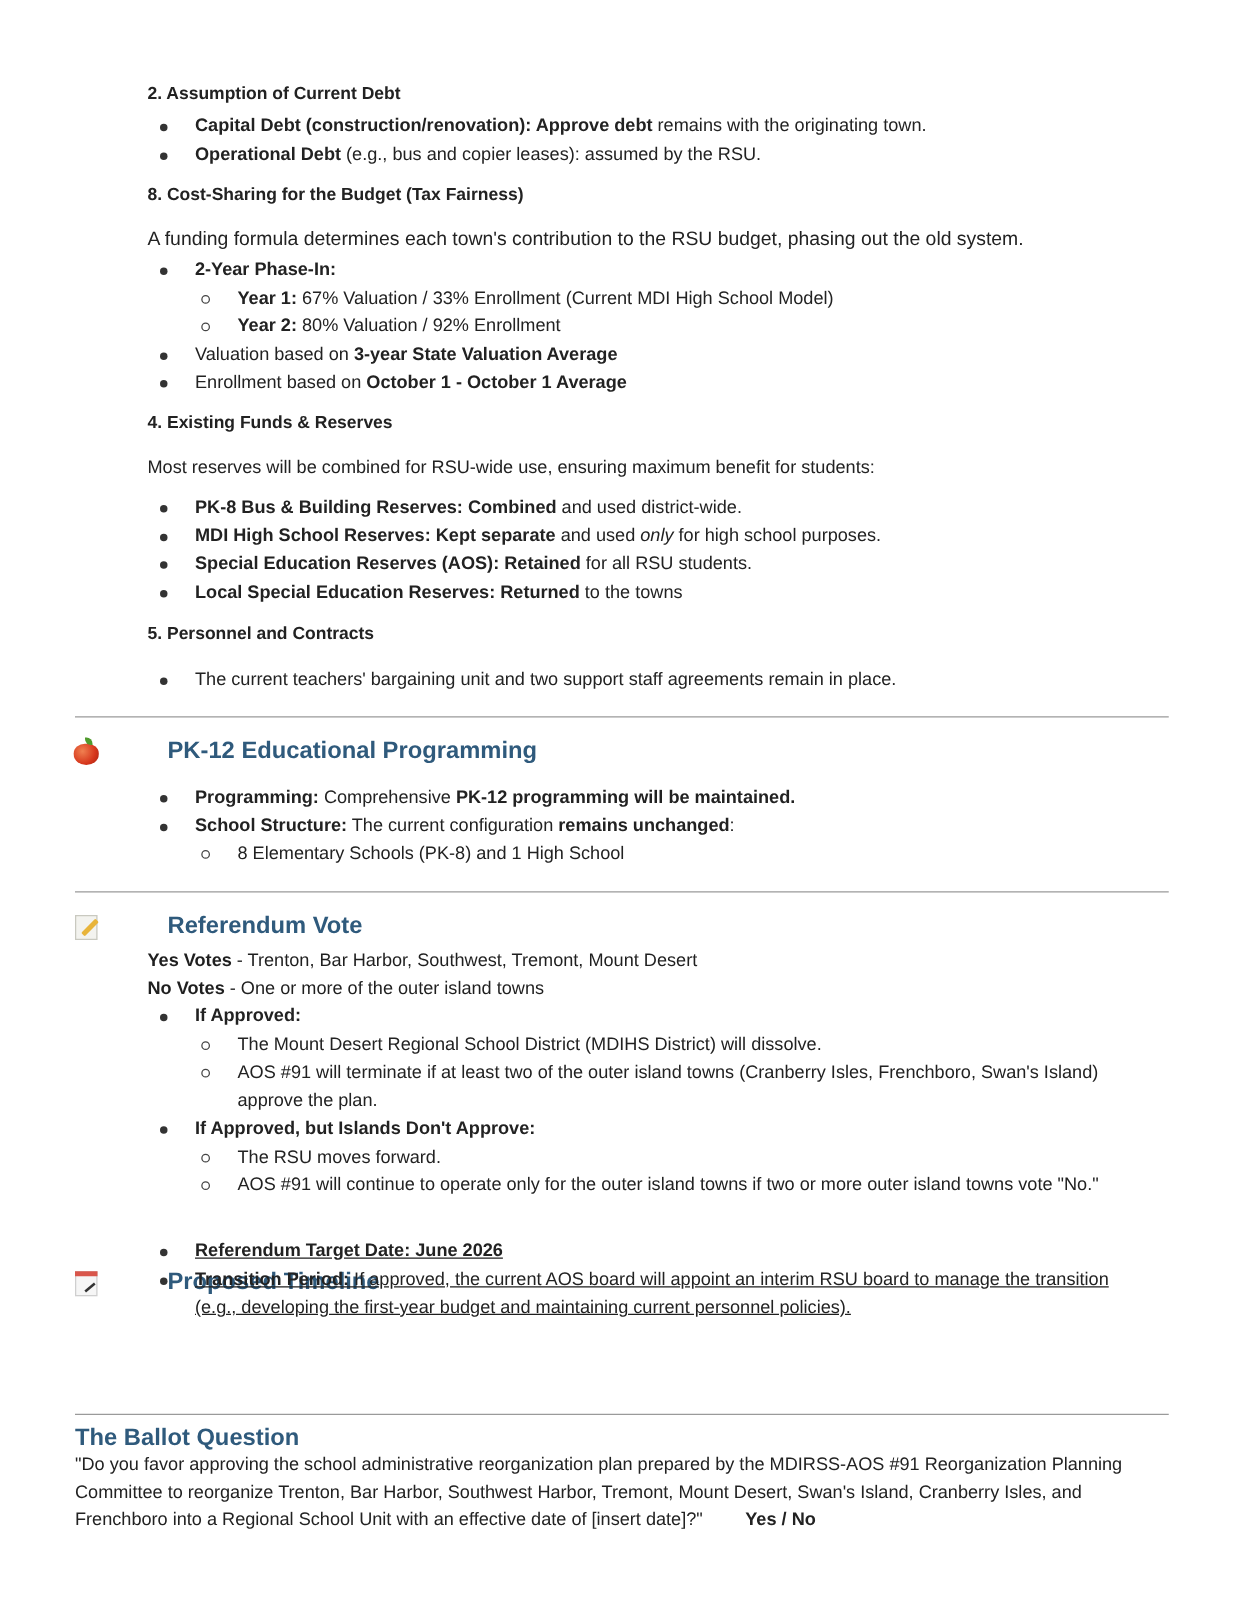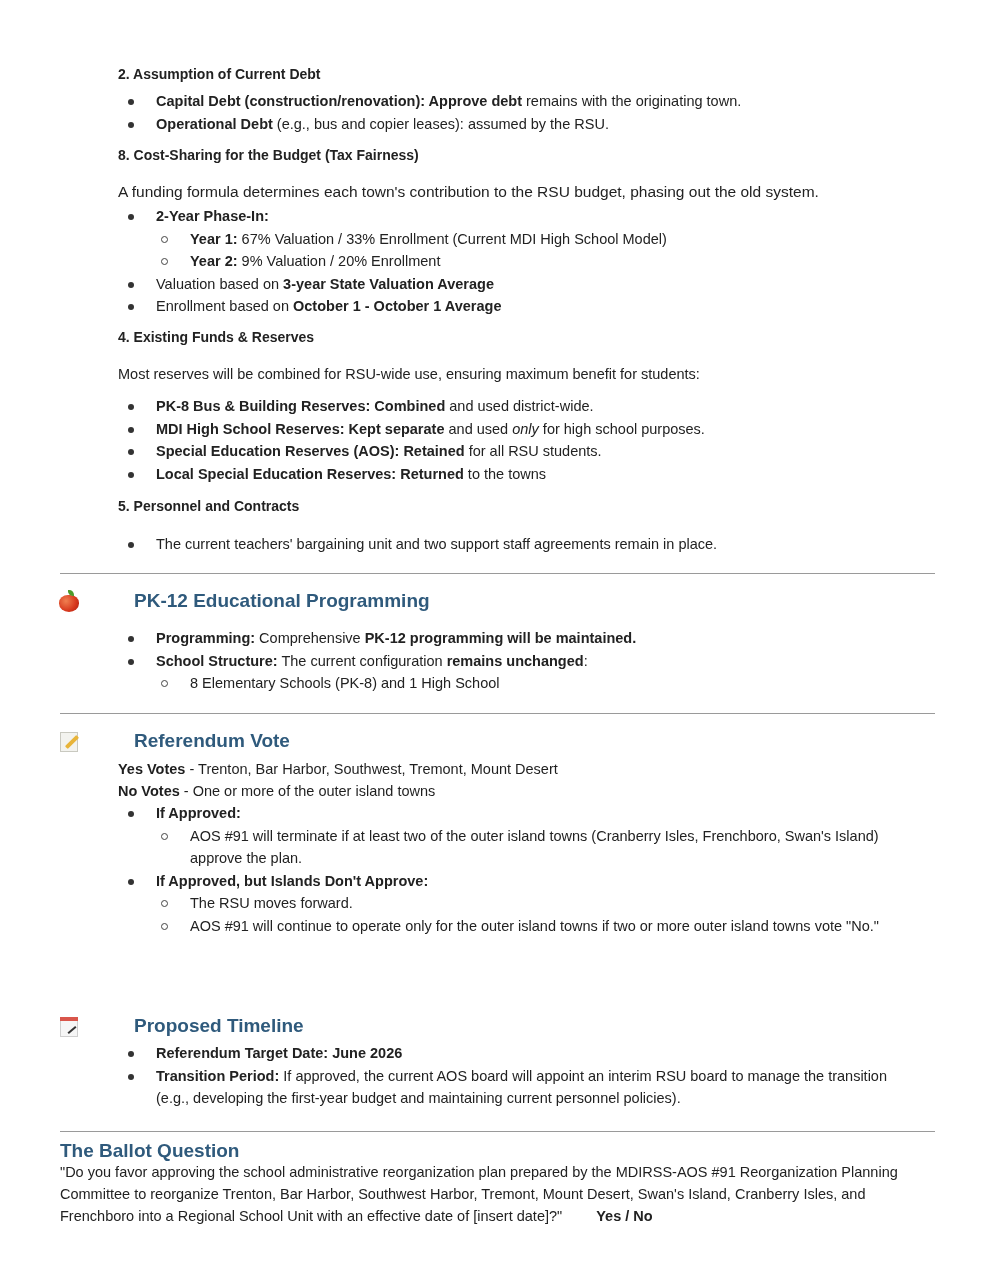--- a/index.html
+++ b/index.html
@@ -48,21 +48,21 @@
   <ul class="abs" style="left:118px; top:90px; width:820px;">
     <li class="b1"><b>Capital Debt (construction/renovation): Approve debt</b><span> remains with the originating town.</span></li>
     <li class="b1"><b>Operational Debt</b><span> (e.g., bus and copier leases): assumed by the RSU.</span></li>
   </ul>
 
   <h2 class="num abs" style="left:118px; top:147px;">8. Cost-Sharing for the Budget (Tax Fairness)</h2>
   <div class="para abs" style="left:118px; top:183px; width:830px;">A funding formula determines each town's contribution to the RSU budget, phasing out the old system.</div>
   <ul class="abs" style="left:118px; top:205px; width:820px;">
     <li class="b1"><b>2-Year Phase-In:</b></li>
     <li class="b2"><b>Year 1:</b><span> 67% Valuation / 33% Enrollment (Current MDI High School Model)</span></li>
-    <li class="b2"><b>Year 2:</b><span> 9% Valuation / 20% Enrollment</span></li>
+    <li class="b2"><b>Year 2:</b><span> 80% Valuation / 92% Enrollment</span></li>
     <li class="b1"><span>Valuation based on </span><b>3-year State Valuation Average</b></li>
     <li class="b1"><span>Enrollment based on </span><b>October 1 - October 1 Average</b></li>
   </ul>
 
   <h2 class="num abs" style="left:118px; top:329px;">4. Existing Funds &amp; Reserves</h2>
   <div class="small-para abs" style="left:118px; top:366px; width:830px;">Most reserves will be combined for RSU-wide use, ensuring maximum benefit for students:</div>
   <ul class="abs" style="left:118px; top:395px; width:820px;">
     <li class="b1"><b>PK-8 Bus &amp; Building Reserves: Combined</b><span> and used district-wide.</span></li>
     <li class="b1"><b>MDI High School Reserves: Kept separate</b><span> and used </span><i>only</i><span> for high school purposes.</span></li>
     <li class="b1"><b>Special Education Reserves (AOS): Retained</b><span> for all RSU students.</span></li>
@@ -96,36 +96,37 @@
         <span class="paper"></span>
         <span class="pencil"></span>
       </span>
     <span>Referendum Vote</span>
   </h3>
   <div class="abs" style="left:118px; top:758px; width:820px;">
     <div style="font-size:14.5px; line-height:22px;"><b>Yes Votes</b><span> - Trenton, Bar Harbor, Southwest, Tremont, Mount Desert</span></div>
     <div style="font-size:14.5px; line-height:22px;"><b>No Votes</b><span> - One or more of the outer island towns</span></div>
     <ul>
       <li class="b1"><b>If Approved:</b></li>
+      <li class="b2">The Mount Desert Regional School District (MDIHS District) will dissolve.</li>
       <li class="b2" style="padding-right:30px;">AOS #91 will terminate if at least two of the outer island towns (Cranberry Isles, Frenchboro, Swan's Island) approve the plan.</li>
       <li class="b1"><b>If Approved, but Islands Don't Approve:</b></li>
       <li class="b2">The RSU moves forward.</li>
       <li class="b2" style="padding-right:10px;">AOS #91 will continue to operate only for the outer island towns if two or more outer island towns vote "No."</li>
     </ul>
   </div>
 
   <h3 class="blue-h abs" style="left:58px; top:1015px;">
     <span class="icon cal">
         <span class="paper"></span>
         <span class="top"></span>
         <span class="pen"></span>
       </span>
     <span>Proposed Timeline</span>
   </h3>
-  <ul class="abs" style="left:118px; top:1042px; width:800px;">
+  <ul class="abs" style="left:118px; top:990px; width:800px;text-decoration:underline;">
     <li class="b1"><b>Referendum Target Date: June 2026</b></li>
     <li class="b1"><b>Transition Period:</b><span> If approved, the current AOS board will appoint an interim RSU board to manage the transition (e.g., developing the first-year budget and maintaining current personnel policies).</span></li>
   </ul>
 
   <div class="hr" style="top:1131px;"></div>
 
   <h3 class="blue-h abs" style="left:60px; top:1140px;">The Ballot Question</h3>
   <div class="abs" style="left:60px; top:1161px; width:880px; font-size:14.5px; line-height:22px; color:#222;">
     <span>"Do you favor approving the school administrative reorganization plan prepared by the MDIRSS-AOS #91 Reorganization Planning Committee to reorganize Trenton, Bar Harbor, Southwest Harbor, Tremont, Mount Desert, Swan's Island, Cranberry Isles, and Frenchboro into a Regional School Unit with an effective date of [insert date]?"</span><span style="display:inline-block; width:34px;"></span><b>Yes / No</b>
   </div>

